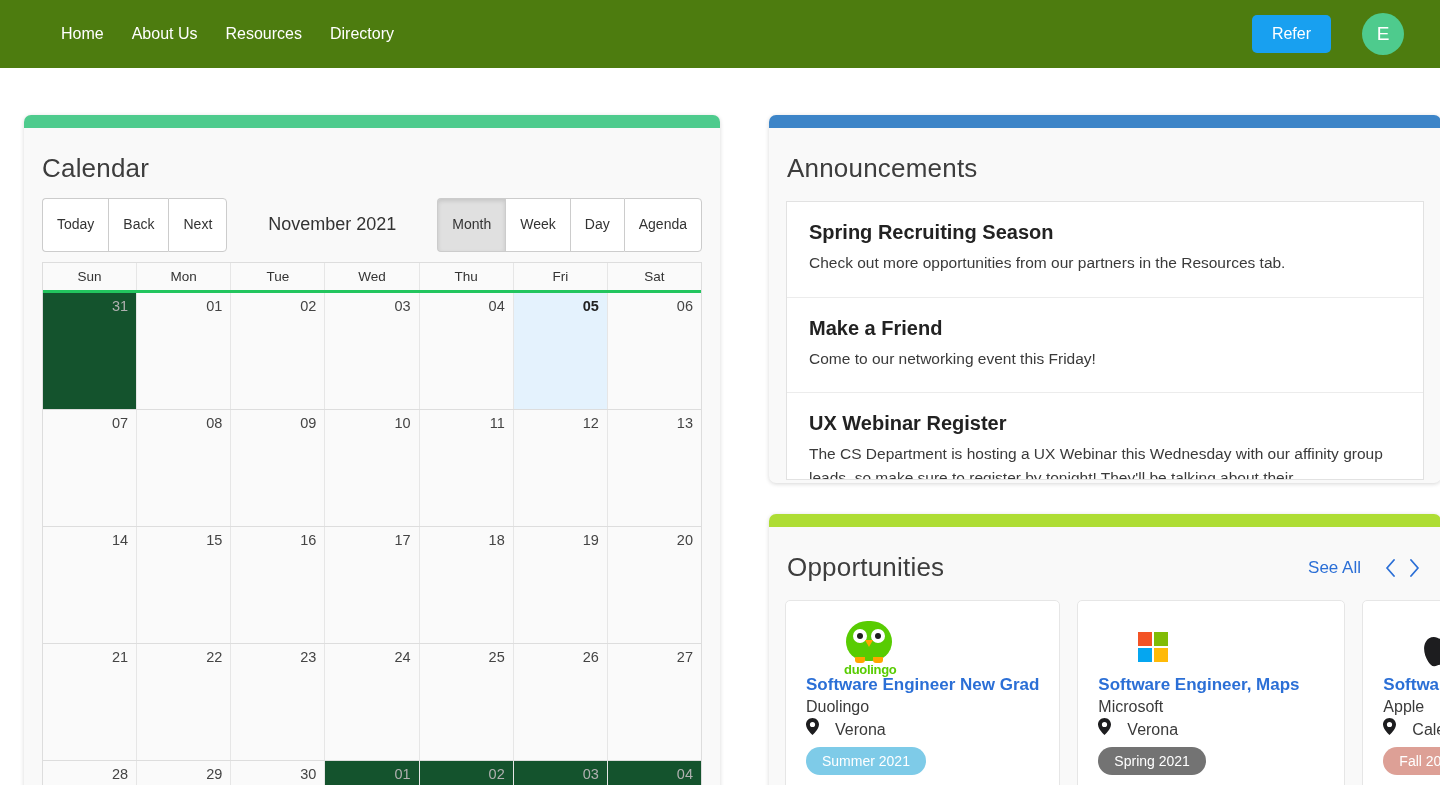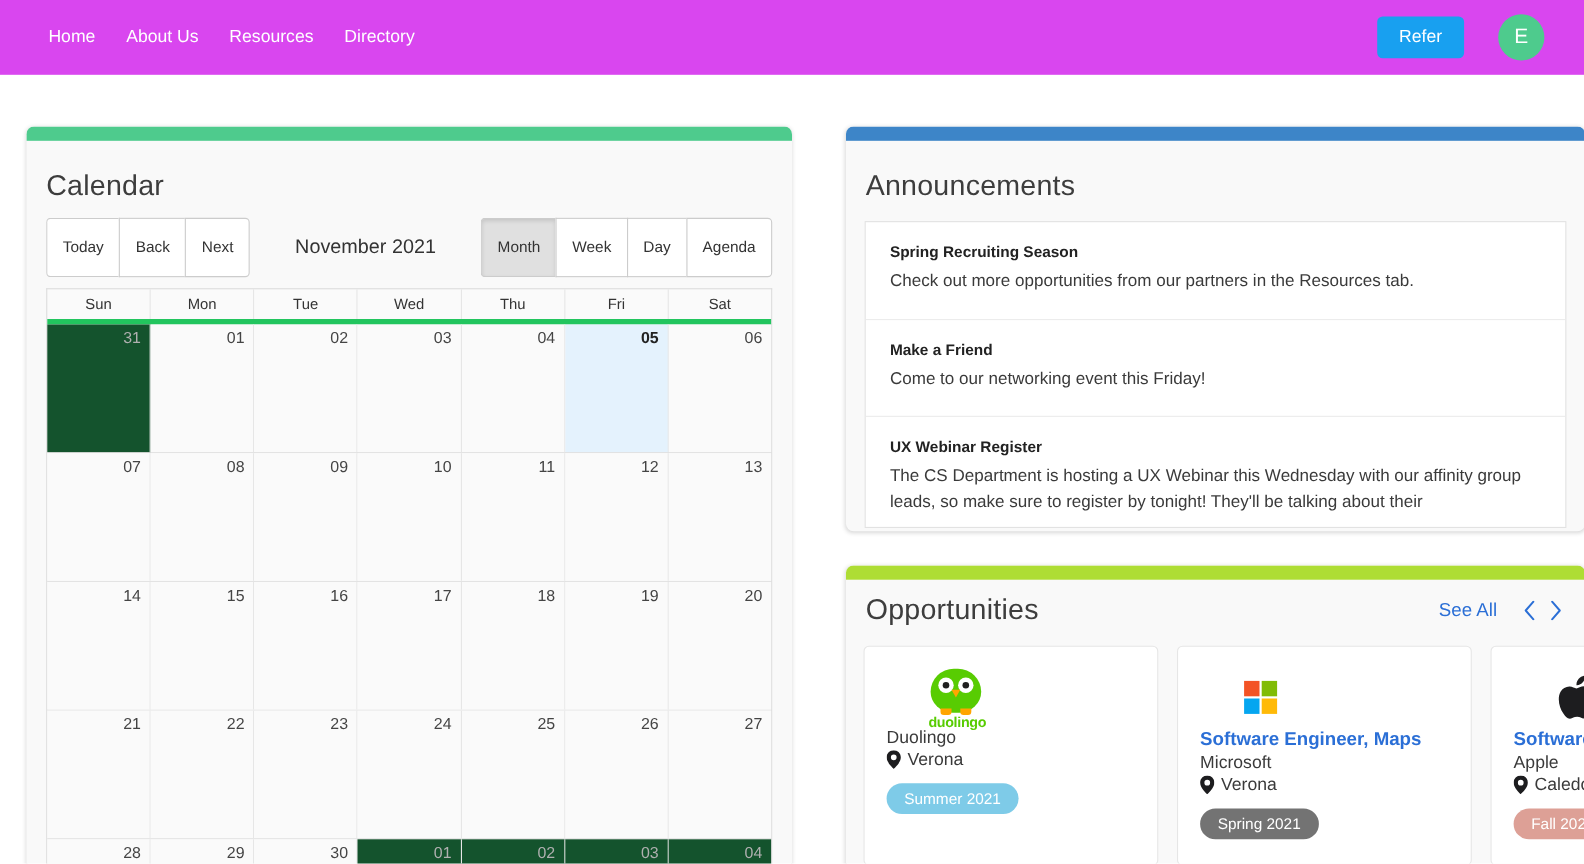--- a/index.html
+++ b/index.html
@@ -7,24 +7,24 @@
     width: 1440px; height: 785px;
     overflow: hidden;
     background: #ffffff;
     font-family: "Liberation Sans", sans-serif;
     color: #333;
   }
 
   
   .navbar {
     height: 68px;
-    background: #d946ef;
+    background: #4d7c0f;
     display: flex;
     align-items: center;
-    padding: 0 36px 0 44px;
+    padding: 0 36px 0 61px;
     position: relative;
     z-index: 20;
   }
   .nav-links { display: flex; align-items: center; gap: 28px; }
   .nav-link {
     color: #ffffff;
     font-size: 16px;
     text-decoration: none;
     white-space: nowrap;
     cursor: pointer;
@@ -112,21 +112,21 @@
     color: #333;
     padding: 0 10px;
   }
 
   .cal-grid {
     margin: 0 18px;
     border: 1px solid #ddd;
     border-bottom: none;
     background: #fafafa;
   }
-  .cal-head { display: flex; border-bottom: 5px solid #22c55e; }
+  .cal-head { display: flex; border-bottom: 3px solid #22c55e; }
   .cal-head div {
     flex: 1 1 0;
     text-align: center;
     font-size: 13.5px;
     color: #333;
     padding: 6px 0;
     border-right: 1px solid #e6e6e6;
   }
   .cal-head div:last-child { border-right: none; }
   .cal-week { display: flex; height: 117px; border-bottom: 1px solid #ddd; }
@@ -154,37 +154,37 @@
     height: 279px;
     overflow: hidden;
   }
   .ann-item {
     padding: 19px 22px 22px 22px;
     border-bottom: 1px solid #ececec;
     cursor: pointer;
   }
   .ann-item:last-child { border-bottom: none; }
   .ann-h {
-    font-size: 14px;
+    font-size: 20px;
     font-weight: bold;
     color: #222;
     margin-bottom: 7px;
   }
   .ann-b {
     font-size: 15.5px;
     color: #3a3a3a;
     line-height: 1.52;
   }
 
   
   .opp-card { height: 282px; margin-top: 31px; }
   .opp-head {
     display: flex;
     align-items: center;
-    padding: 12px 18px 0 18px;
+    padding: 25px 18px 0 18px;
   }
   .opp-head .card-title { padding: 0; flex: 1; }
   .see-all {
     color: #2b6fd6;
     font-size: 17px;
     text-decoration: none;
     cursor: pointer;
     margin-right: 20px;
   }
   .arrows { display: flex; gap: 6px; color: #2b6fd6; }
@@ -214,21 +214,21 @@
   .opp-role {
     color: #2b6fd6;
     font-size: 17px;
     font-weight: bold;
     margin-bottom: 3px;
     white-space: nowrap;
   }
   .opp-co { font-size: 16px; color: #3a3a3a; margin-bottom: 2px; white-space: nowrap; }
   .opp-loc {
     font-size: 16px; color: #3a3a3a;
-    display: flex; align-items: flex-start; gap: 6px;
+    display: flex; align-items: flex-end; gap: 16px;
     white-space: nowrap;
     margin-bottom: 8px;
   }
   .pin { flex: 0 0 auto; }
   .badge {
     display: inline-block;
     border-radius: 14px;
     color: #ffffff;
     font-size: 14px;
     padding: 6px 16px;
@@ -420,21 +420,21 @@
                 <div class="owl-body"></div>
                 <div class="owl-eye l"></div>
                 <div class="owl-eye r"></div>
                 <div class="owl-pupil l"></div>
                 <div class="owl-pupil r"></div>
                 <div class="owl-beak"></div>
                 <div class="owl-foot l"></div>
                 <div class="owl-foot r"></div>
                 <div class="owl-word">duolingo</div>
               </div>
-            </div><div class="opp-co">Duolingo</div><div class="opp-loc">
+            </div><div class="opp-role">Software Engineer New Grad</div><div class="opp-co">Duolingo</div><div class="opp-loc">
               <span class="pin"><svg width="13" height="17" viewBox="0 0 13 17">
                   <path fill="#1d1d1f" d="M6.5 0C2.9 0 0 2.9 0 6.5 0 11.4 6.5 17 6.5 17S13 11.4 13 6.5C13 2.9 10.1 0 6.5 0zm0 9.1a2.6 2.6 0 110-5.2 2.6 2.6 0 010 5.2z"></path>
                 </svg></span>
               <span>Verona</span>
             </div><div class="badge" style="background: rgb(126, 203, 232);">Summer 2021</div></div>
           <div class="opp-card-item"><div class="logo-box">
               <div class="ms-logo">
                 <span style="background: rgb(243, 83, 37);"></span>
                 <span style="background: rgb(129, 188, 6);"></span>
                 <span style="background: rgb(5, 166, 240);"></span>

